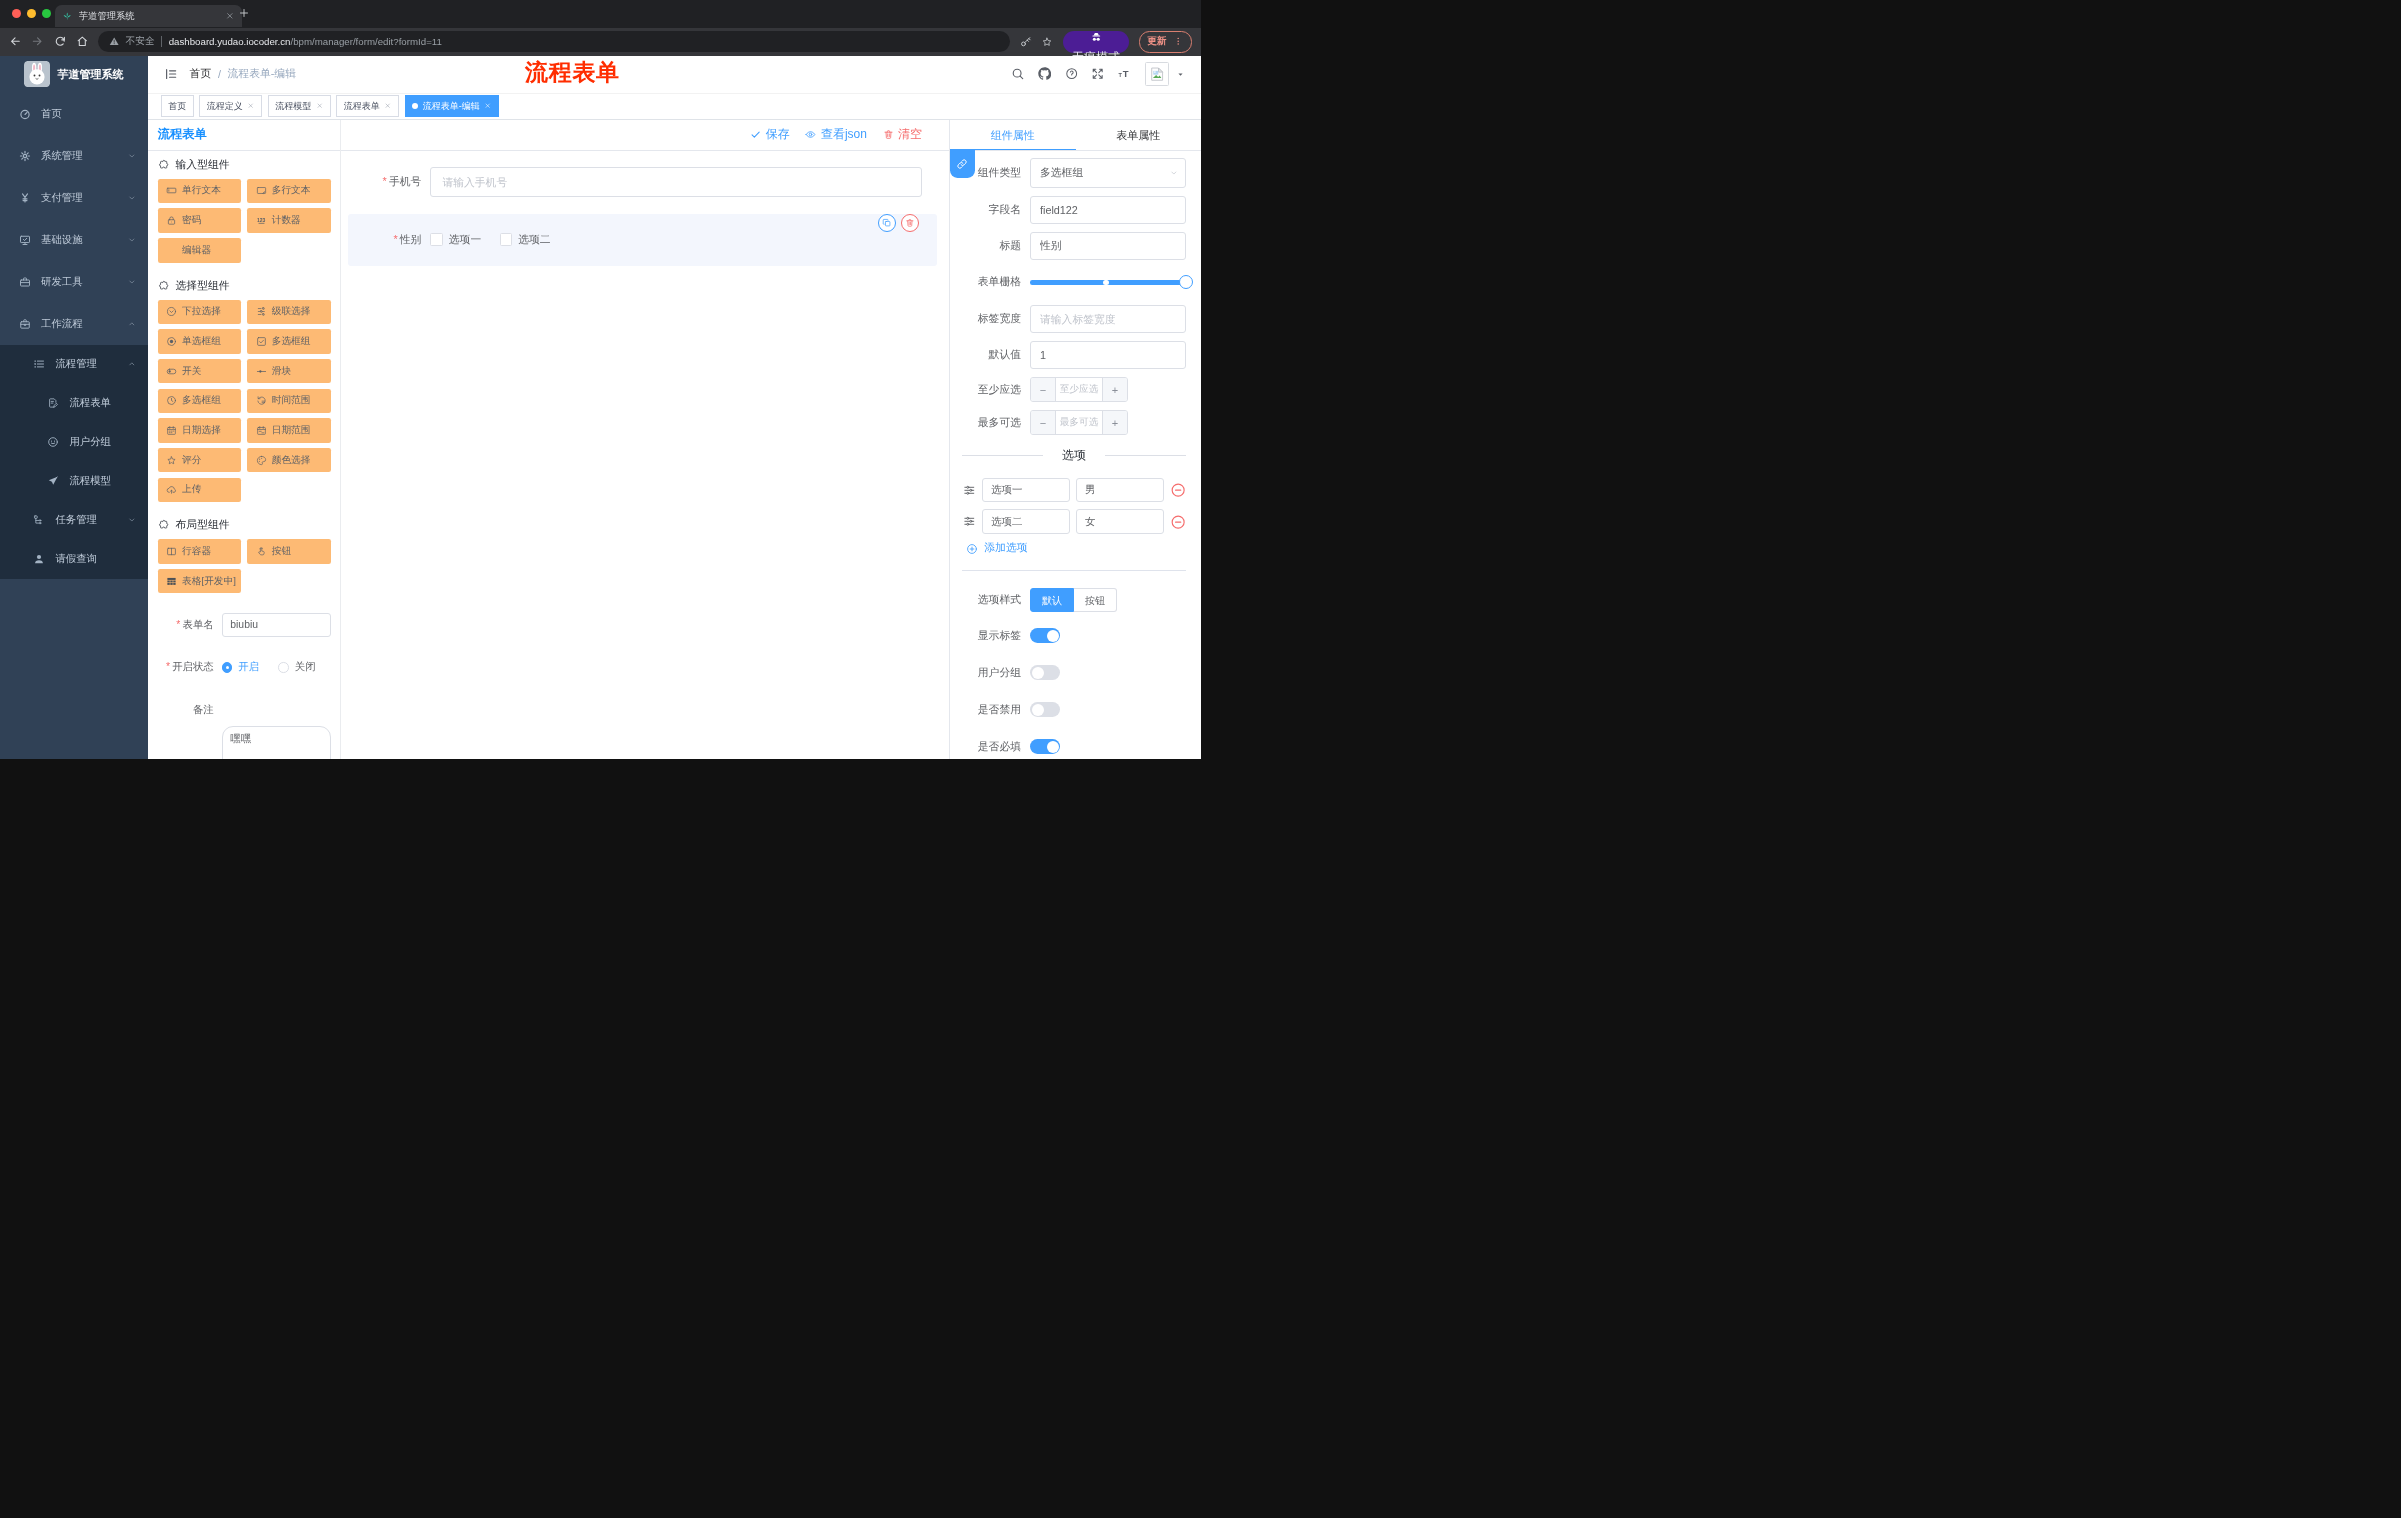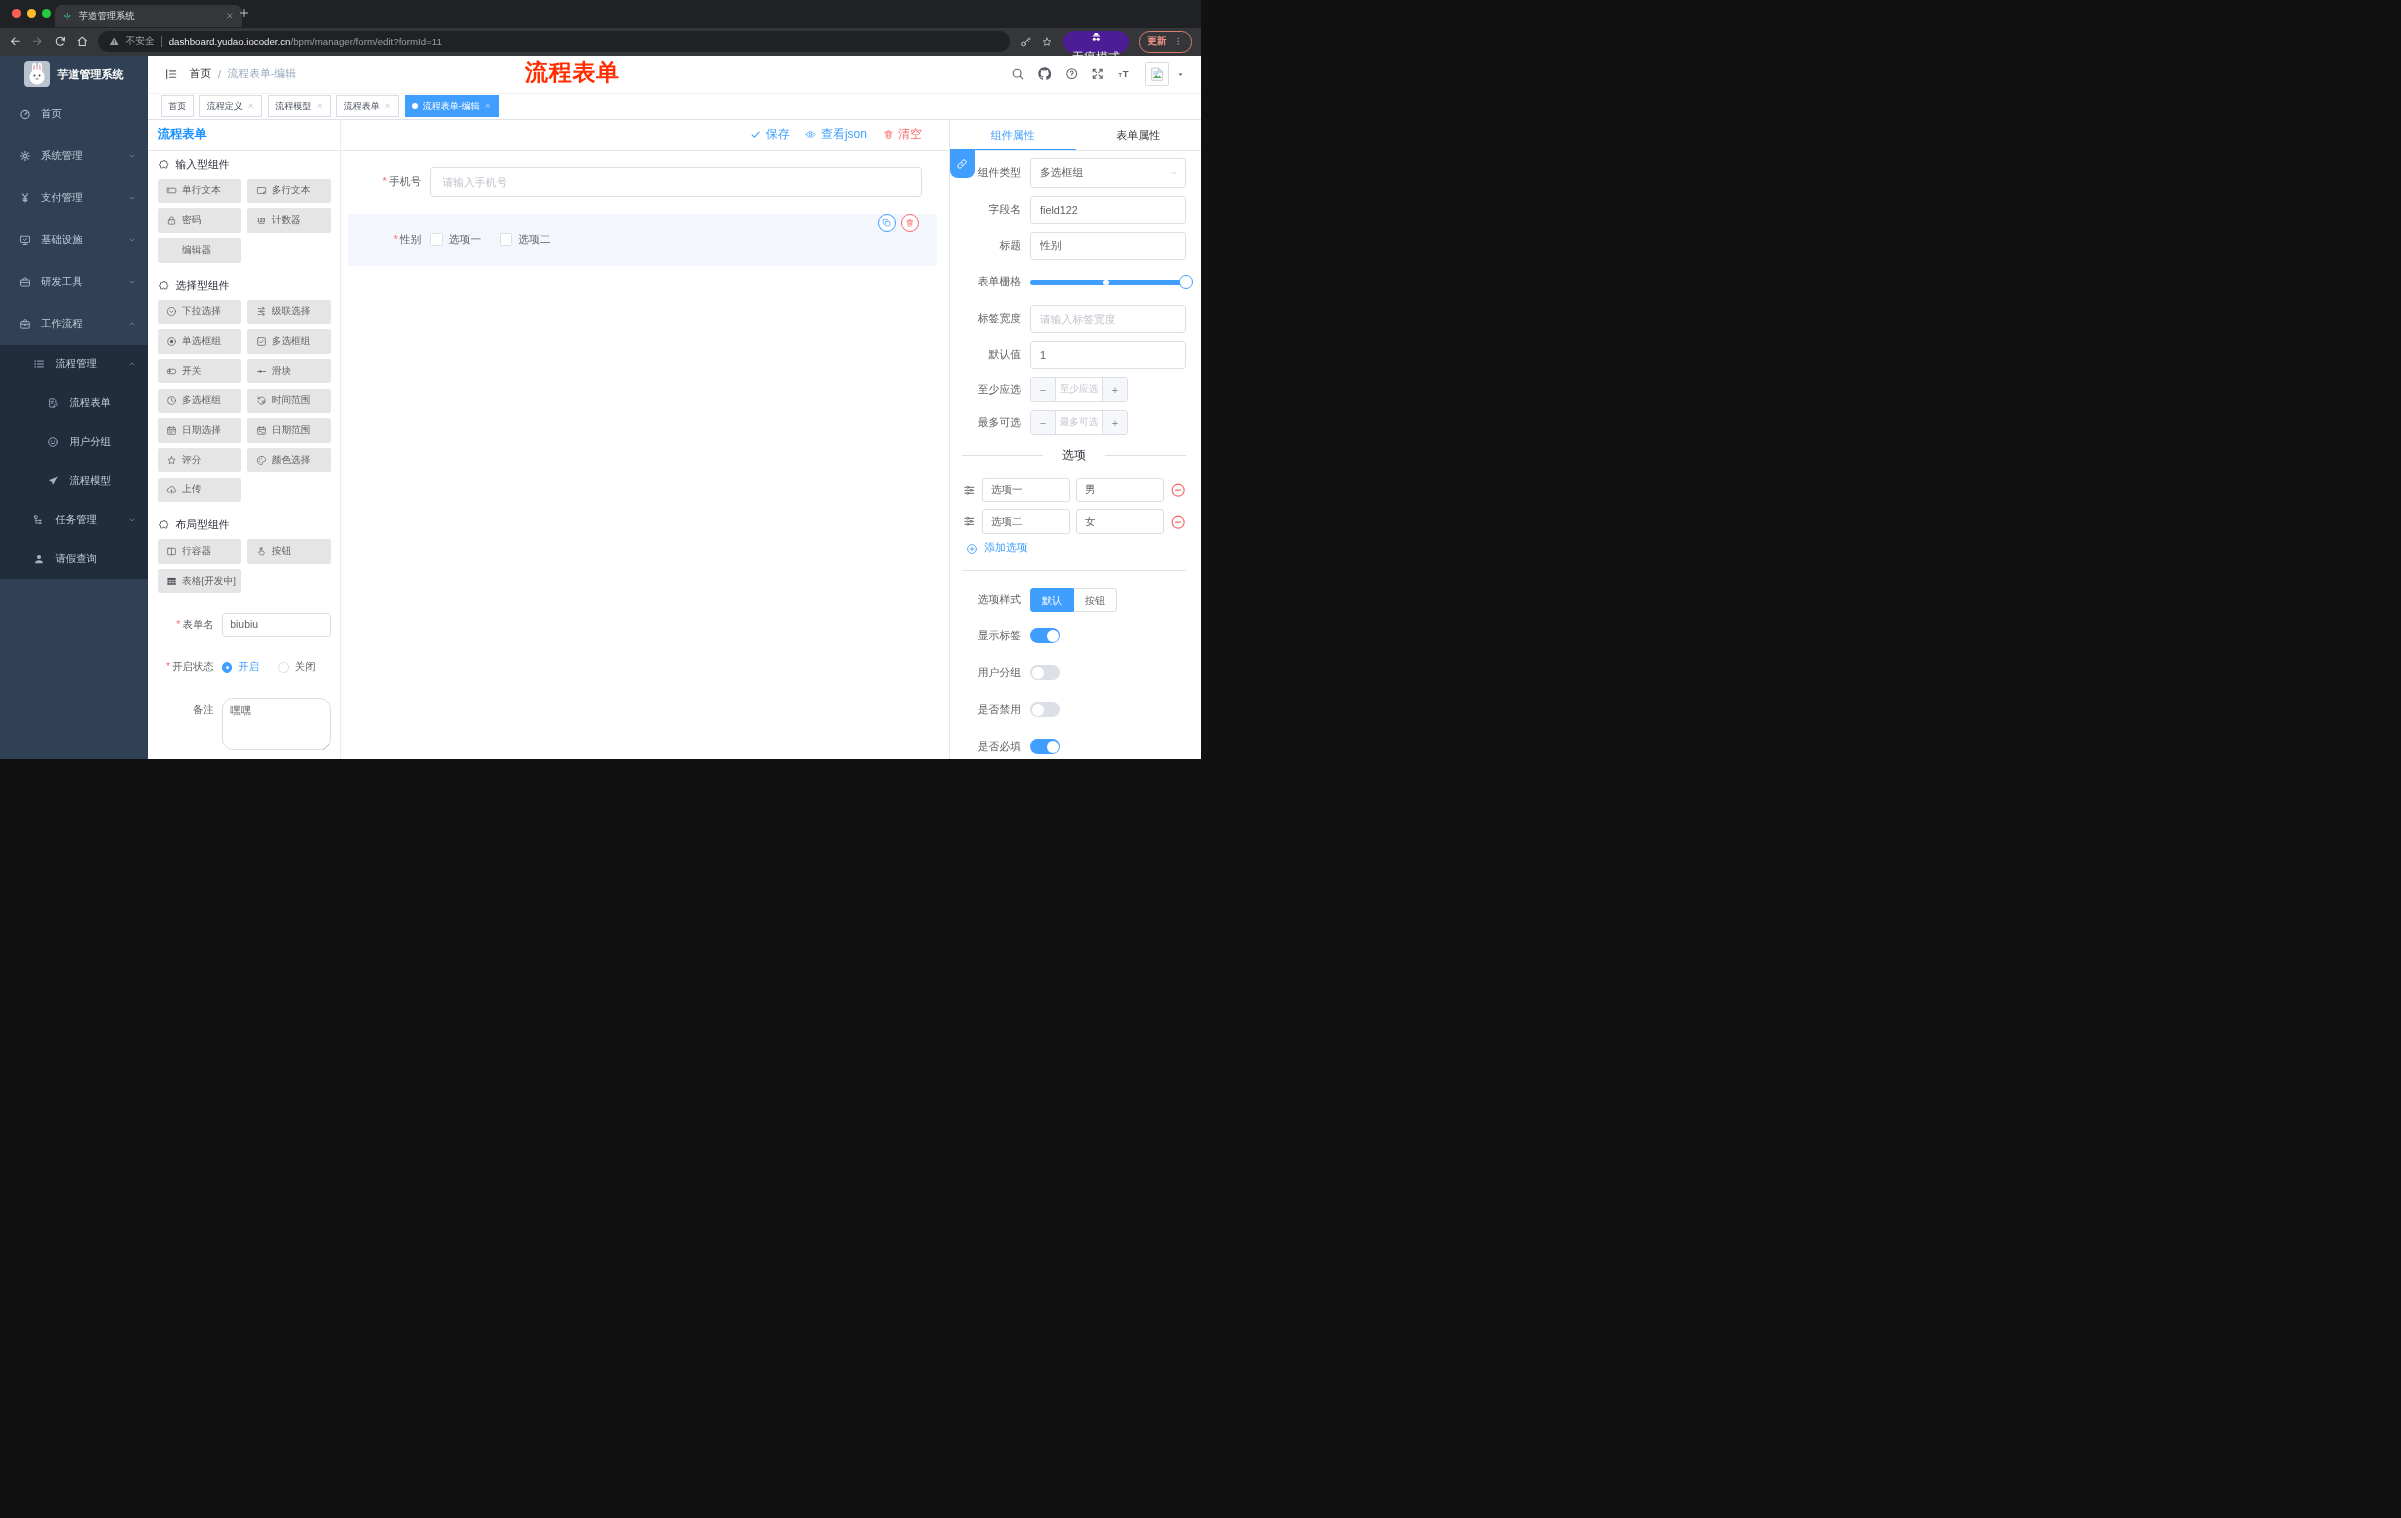--- a/index.html
+++ b/index.html
@@ -69,35 +69,35 @@
   .content{flex:1;display:flex;min-height:0;}
   .panel-strip{height:30px;border-bottom:0.7px solid #e4e7ed;display:flex;align-items:center;flex:none;}
 
   
   .left-panel{width:192px;flex:none;border-right:0.7px solid #eaecef;display:flex;flex-direction:column;min-height:0;}
   .lp-title{font-size:12.3px;font-weight:bold;color:#1890ff;padding-left:9.7px;}
   .lp-scroll{flex:1;overflow:hidden;padding:6px 9px 0 9.7px;}
   .sec-head{display:flex;align-items:center;gap:5.2px;font-size:10.8px;color:#2b2f36;margin:1.5px 0 6.7px 0.7px;}
   .sec-head .icon{font-size:12px;color:#3e434b;}
   .comp-grid{display:grid;grid-template-columns:1fr 1fr;gap:5.2px 6px;margin-bottom:16.3px;}
-  .comp-item{height:24.5px;background:#e5e5e5;border-radius:2.2px;display:flex;align-items:center;gap:5.2px;padding:0 0 0 8.2px;font-size:9.7px;color:#606266;cursor:move;white-space:nowrap;}
+  .comp-item{height:24.5px;background:#fdba74;border-radius:2.2px;display:flex;align-items:center;gap:5.2px;padding:0 0 0 8.2px;font-size:9.7px;color:#606266;cursor:move;white-space:nowrap;}
   .comp-item .icon{font-size:11px;color:#5c6066;}
   .lp-form{margin-top:19.3px;}
   .lp-row{display:flex;align-items:flex-start;margin-bottom:18px;}
   .lp-label{width:56px;flex:none;text-align:right;padding-right:8.2px;font-size:10.4px;color:#606266;line-height:24.5px;white-space:nowrap;}
   .star{color:#f56c6c;margin-right:2.2px;}
   .lp-input{flex:1;height:24.5px;border:0.7px solid #dcdfe6;border-radius:3px;padding:0 7.4px;font-size:10.4px;color:#606266;font-family:inherit;box-sizing:border-box;width:100%;outline:none;background:#fff;}
   .lp-radio-row{display:flex;align-items:center;gap:19.3px;line-height:24.5px;height:24.5px;}
   .radio{display:flex;align-items:center;gap:6px;font-size:10.4px;color:#606266;}
   .rdot{width:10.4px;height:10.4px;border-radius:50%;box-sizing:border-box;position:relative;flex:none;}
   .rdot.on{background:#409eff;border:0.7px solid #409eff;}
   .rdot.on::after{content:'';position:absolute;left:3.3px;top:3.3px;width:3px;height:3px;border-radius:50%;background:#fff;}
   .rdot.off{background:#fff;border:0.7px solid #dcdfe6;}
   .radio.sel span.rlab{color:#409eff;}
-  .lp-textarea{flex:1;height:52px;border:0.7px solid #dcdfe6;border-radius:11px;padding:5.2px 7.4px;font-size:10.4px;color:#606266;font-family:inherit;resize:none;box-sizing:border-box;outline:none;position:relative;}
+  .lp-textarea{flex:1;height:52px;border:0.7px solid #dcdfe6;border-radius:11px;padding:5.2px 7.4px;font-size:10.4px;color:#606266;font-family:inherit;resize:none;box-sizing:border-box;outline:none;position:relative;margin-top:28px;}
   .ta-wrap{flex:1;position:relative;}
   .ta-grip{position:absolute;right:2.2px;bottom:2.2px;width:6.7px;height:6.7px;background:
     linear-gradient(135deg,transparent 0 50%,#b9bec7 50% 56%,transparent 56% 70%,#b9bec7 70% 76%,transparent 76%);}
 
   
   .canvas{flex:1;display:flex;flex-direction:column;min-width:0;}
   .canvas-strip{justify-content:flex-end;gap:15.6px;padding-right:27px;}
   .cv-action{display:flex;align-items:center;gap:4.5px;font-size:12px;cursor:pointer;}
   .cv-action .icon{font-size:11px;}
   .cv-action.primary{color:#409eff;}

